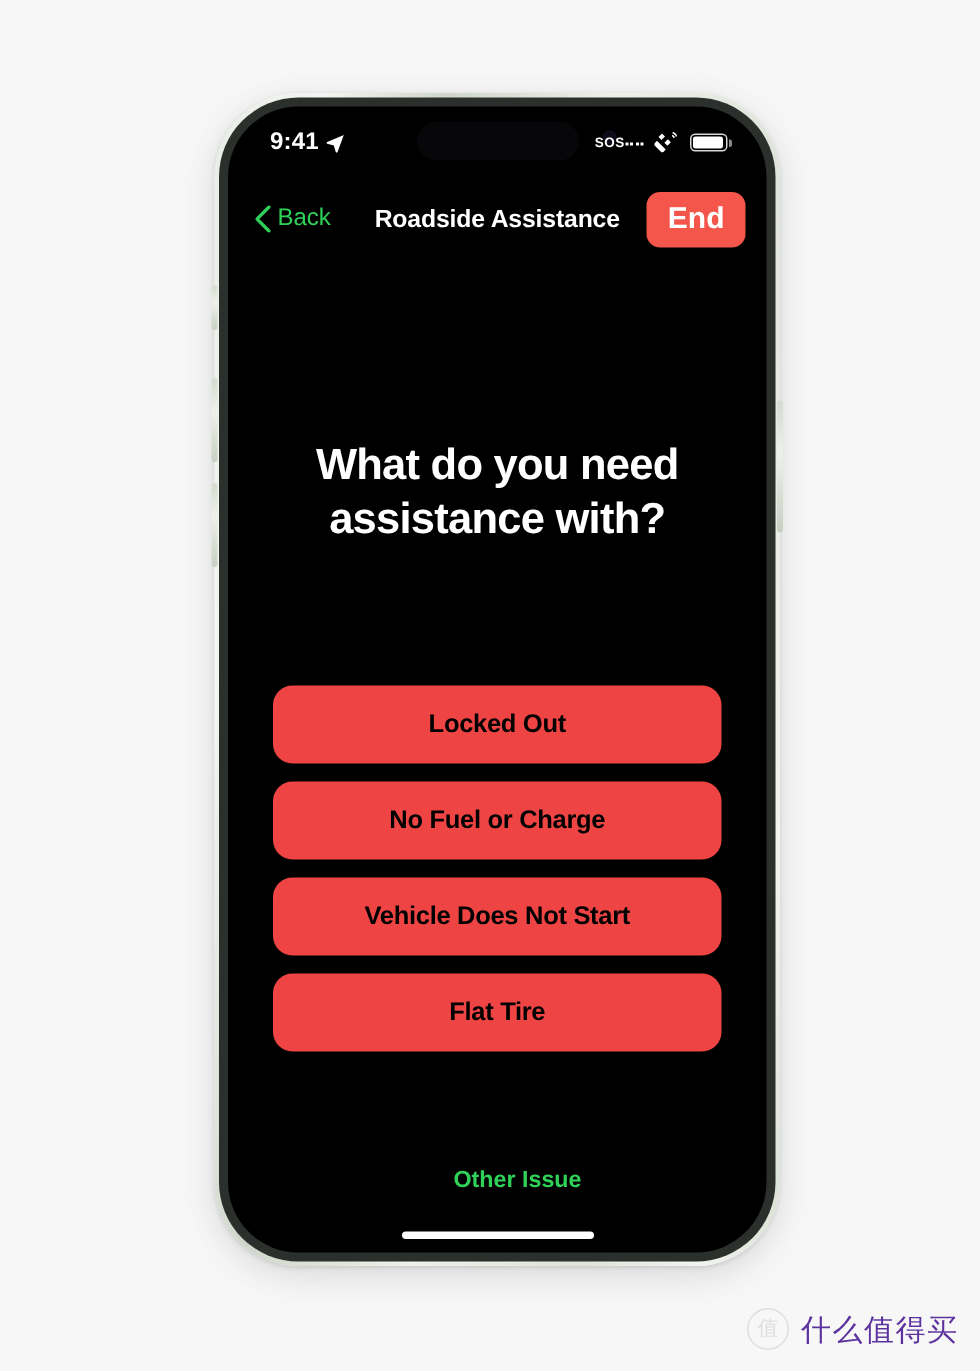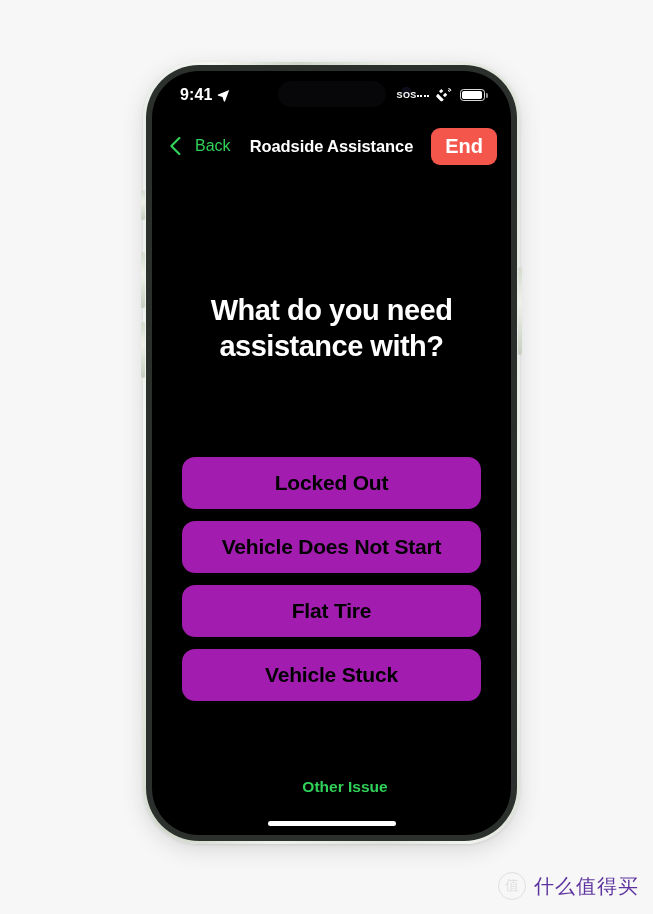--- a/index.html
+++ b/index.html
@@ -162,21 +162,21 @@
     left: 0; right: 0;
     height: 46px;
     display: flex;
     align-items: center;
     padding: 0 14px 0 12px;
     box-sizing: border-box;
   }
   #back-button {
     display: flex;
     align-items: center;
-    gap: 14px;
+    gap: 4px;
     color: #30d158;
     font-size: 16px;
     cursor: pointer;
     background: none;
     border: none;
     padding: 4px 6px;
     font-family: inherit;
     justify-content: flex-end;
   }
   #chevron-left-icon { display: block; }
@@ -227,25 +227,25 @@
     position: absolute;
     top: 288px;
     left: 30px;
     right: 30px;
     display: flex;
     flex-direction: column;
     gap: 12px;
   }
   .option-button {
     height: 52px;
-    background: #a21caf;
+    background: #ef4444;
     color: #000000;
     border: none;
     border-radius: 13px;
-    font-size: 21px;
+    font-size: 17px;
     font-weight: bold;
     letter-spacing: -0.2px;
     cursor: pointer;
     font-family: inherit;
     display: flex;
     align-items: center;
     justify-content: center;
   }
   #other-issue-link {
     position: absolute;
@@ -356,23 +356,23 @@
       </button>
       <div id="nav-title">Roadside Assistance</div>
       <button id="end-button">End</button>
     </div>
 
     <div id="content">
       <h1 id="question-heading">What do you need assistance with?</h1>
 
       <div id="options-list">
         <button class="option-button">Locked Out</button>
+        <button class="option-button">No Fuel or Charge</button>
         <button class="option-button">Vehicle Does Not Start</button>
         <button class="option-button">Flat Tire</button>
-        <button class="option-button">Vehicle Stuck</button>
       </div>
 
       <button id="other-issue-link">Other Issue</button>
     </div>
 
     <div id="home-indicator"></div>
   </div>
 </div>
 
 <div id="watermark">

